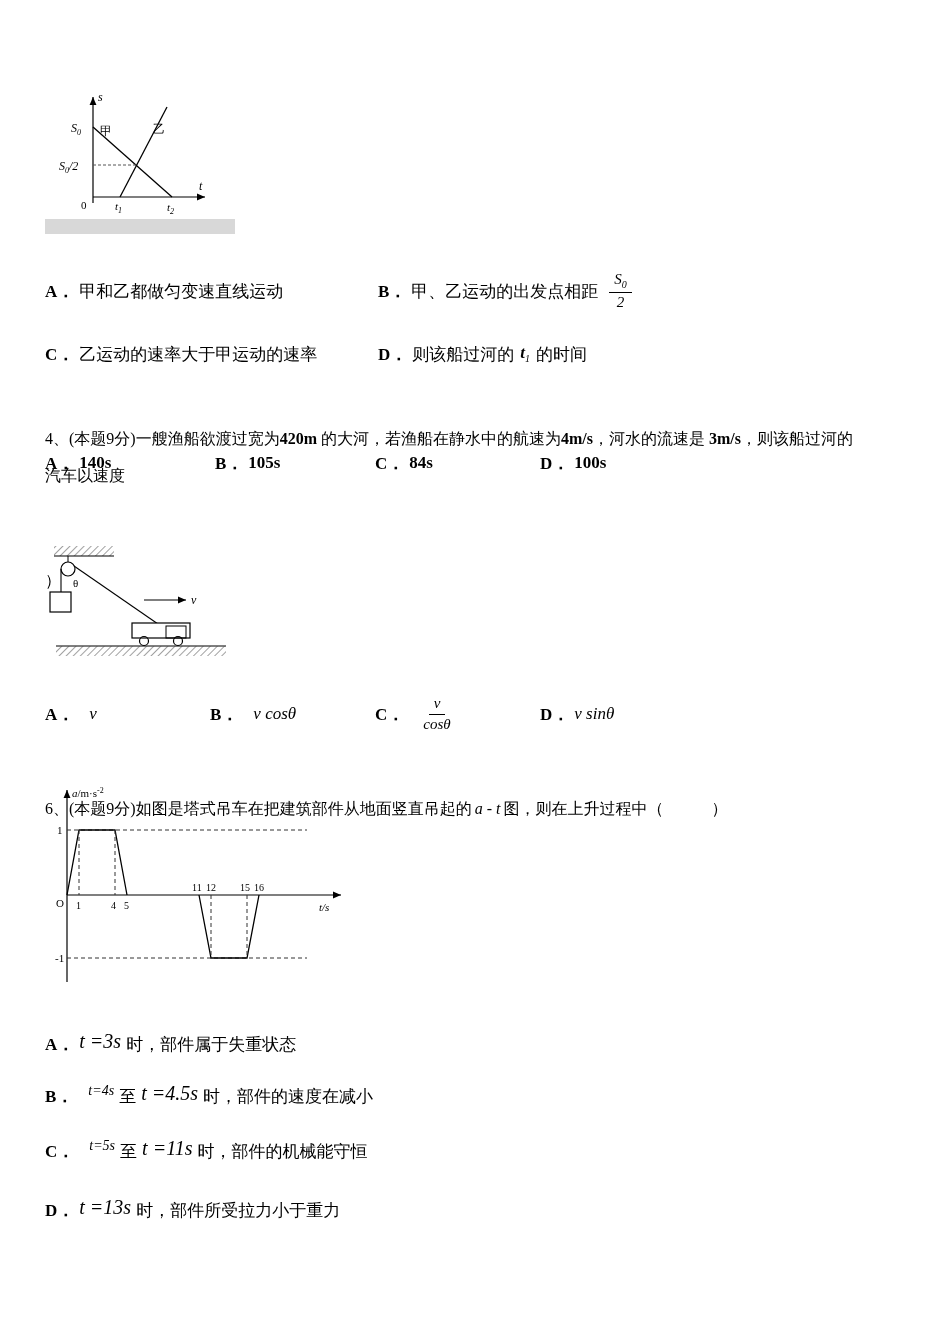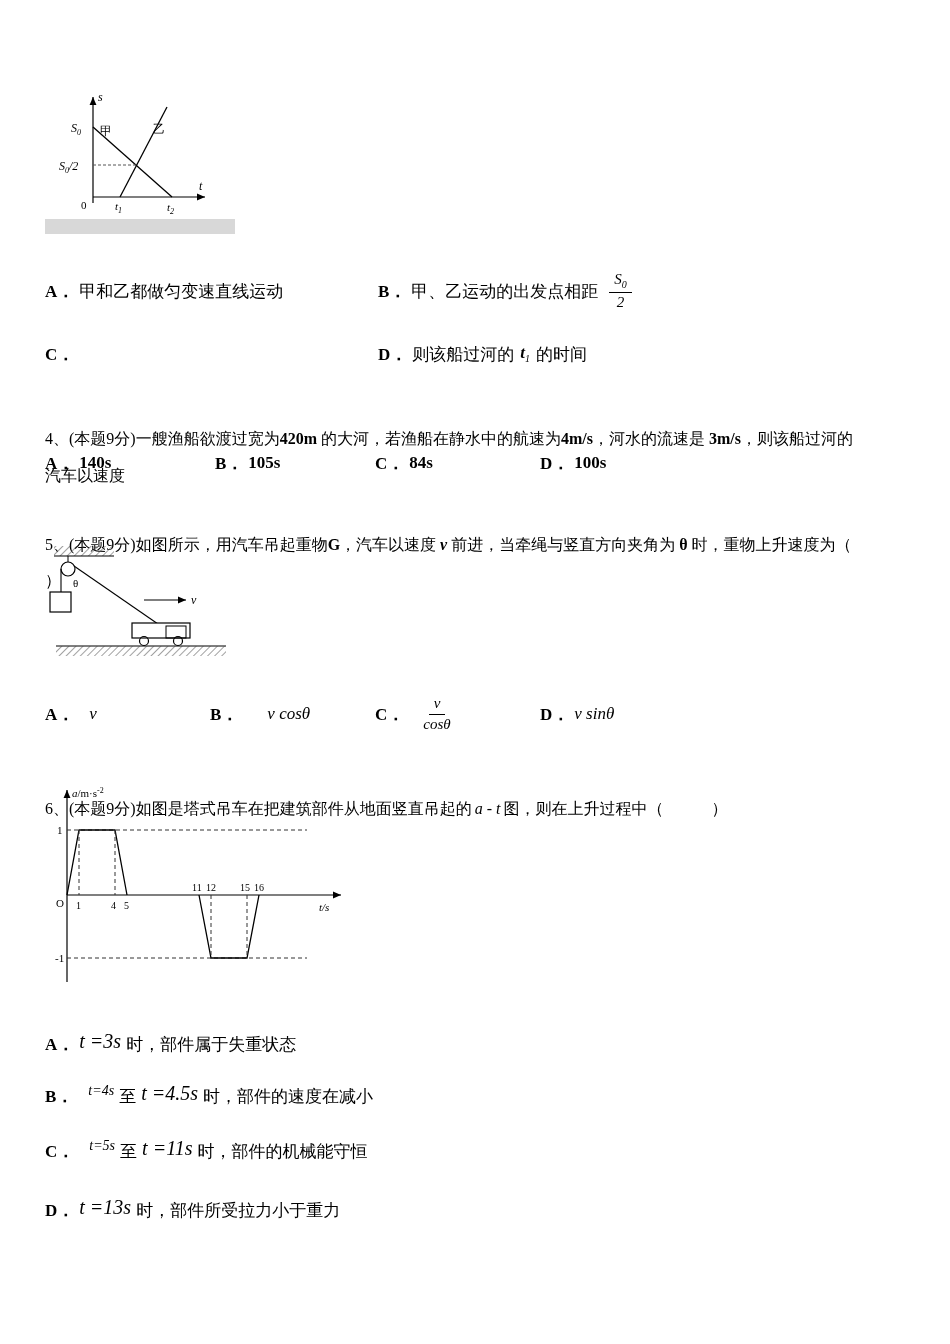--- a/index.html
+++ b/index.html
@@ -57,20 +57,21 @@
   <div class="abs optrow" style="left:378px;top:268px;height:46px">
     <b class="opt-label">B．</b>
       <span>甲、乙运动的出发点相距</span>
     <span class="frac" style="margin-left:6px">
       <span class="fnum"><span>S</span><sub>0</sub></span>
       <span class="fden">2</span>
     </span>
   </div>
   <div class="abs optrow" style="left:45px;top:340px;height:28px">
     <b class="opt-label">C．</b>
+      <span>乙运动的速率大于甲运动的速率</span>
   </div>
   <div class="abs optrow" style="left:378px;top:340px;height:28px">
     <b class="opt-label">D．</b>
       <span>则该船过河的</span>
     <span class="math" style="margin:0 1px"><b>t</b><sub>1</sub></span>
     <span>的时间</span>
   </div>
 
   <div class="abs txt" style="left:45px;top:380px">
     <span>4、(本题9分)一艘渔船欲渡过宽为</span><b>420m</b><span> 的大河，若渔船在静水中的航速为</span><b>4m/s</b><span>，河水的流速是 </span><b>3m/s</b><span>，则该船过河的</span>
@@ -87,23 +88,20 @@
   </div>
   <div class="abs optrow" style="left:375px;top:449px;height:28px">
     <b class="opt-label">C．</b>
       <b>84s</b>
   </div>
   <div class="abs optrow" style="left:540px;top:449px;height:28px">
     <b class="opt-label">D．</b>
       <b>100s</b>
   </div>
 
-  <div class="abs txt" style="left:45px;top:486px">
-    <span>5、(本题9分)如图所示，用汽车吊起重物</span><b>G</b><span>，汽车以速度 </span><b class="math">v</b><span> 前进，当牵绳与竖直方向夹角为 </span><b>θ</b><span> 时，重物上升速度为（</span>
-  </div>
   <div class="abs txt" style="left:45px;top:522px">）</div>
 
   <svg class="abs" style="left:40px;top:540px" width="205" height="122" viewBox="0 0 205 122">
     <defs>
       <marker id="m2" markerWidth="9" markerHeight="8" refX="7" refY="3" orient="auto">
         <path d="M0,0 L7,3 L0,6 Z" fill="#000"></path>
       </marker>
       <pattern id="hatch2" width="5" height="8" patternUnits="userSpaceOnUse" patternTransform="rotate(45)">
         <line x1="0" y1="0" x2="0" y2="8" stroke="#444" stroke-width="1"></line>
       </pattern>
@@ -125,21 +123,21 @@
     <line x1="16" y1="106" x2="186" y2="106" stroke="#000" stroke-width="1.2"></line>
     <rect x="16" y="106" width="170" height="10" fill="url(#hatch2)"></rect>
   </svg>
 
   <div class="abs optrow" style="left:45px;top:692px;height:44px">
     <b class="opt-label">A．</b>
     <span class="math" style="margin-left:10px">v</span>
   </div>
   <div class="abs optrow" style="left:210px;top:692px;height:44px">
     <b class="opt-label">B．</b>
-    <span class="math" style="margin-left:24px">v cosθ</span>
+    <span class="math" style="margin-left:10px">v cosθ</span>
   </div>
   <div class="abs optrow" style="left:375px;top:692px;height:44px">
     <b class="opt-label">C．</b>
     <span class="frac" style="margin-left:14px">
       <span class="fnum">v</span>
       <span class="fden">cosθ</span>
     </span>
   </div>
   <div class="abs optrow" style="left:540px;top:692px;height:44px">
     <b class="opt-label">D．</b>

